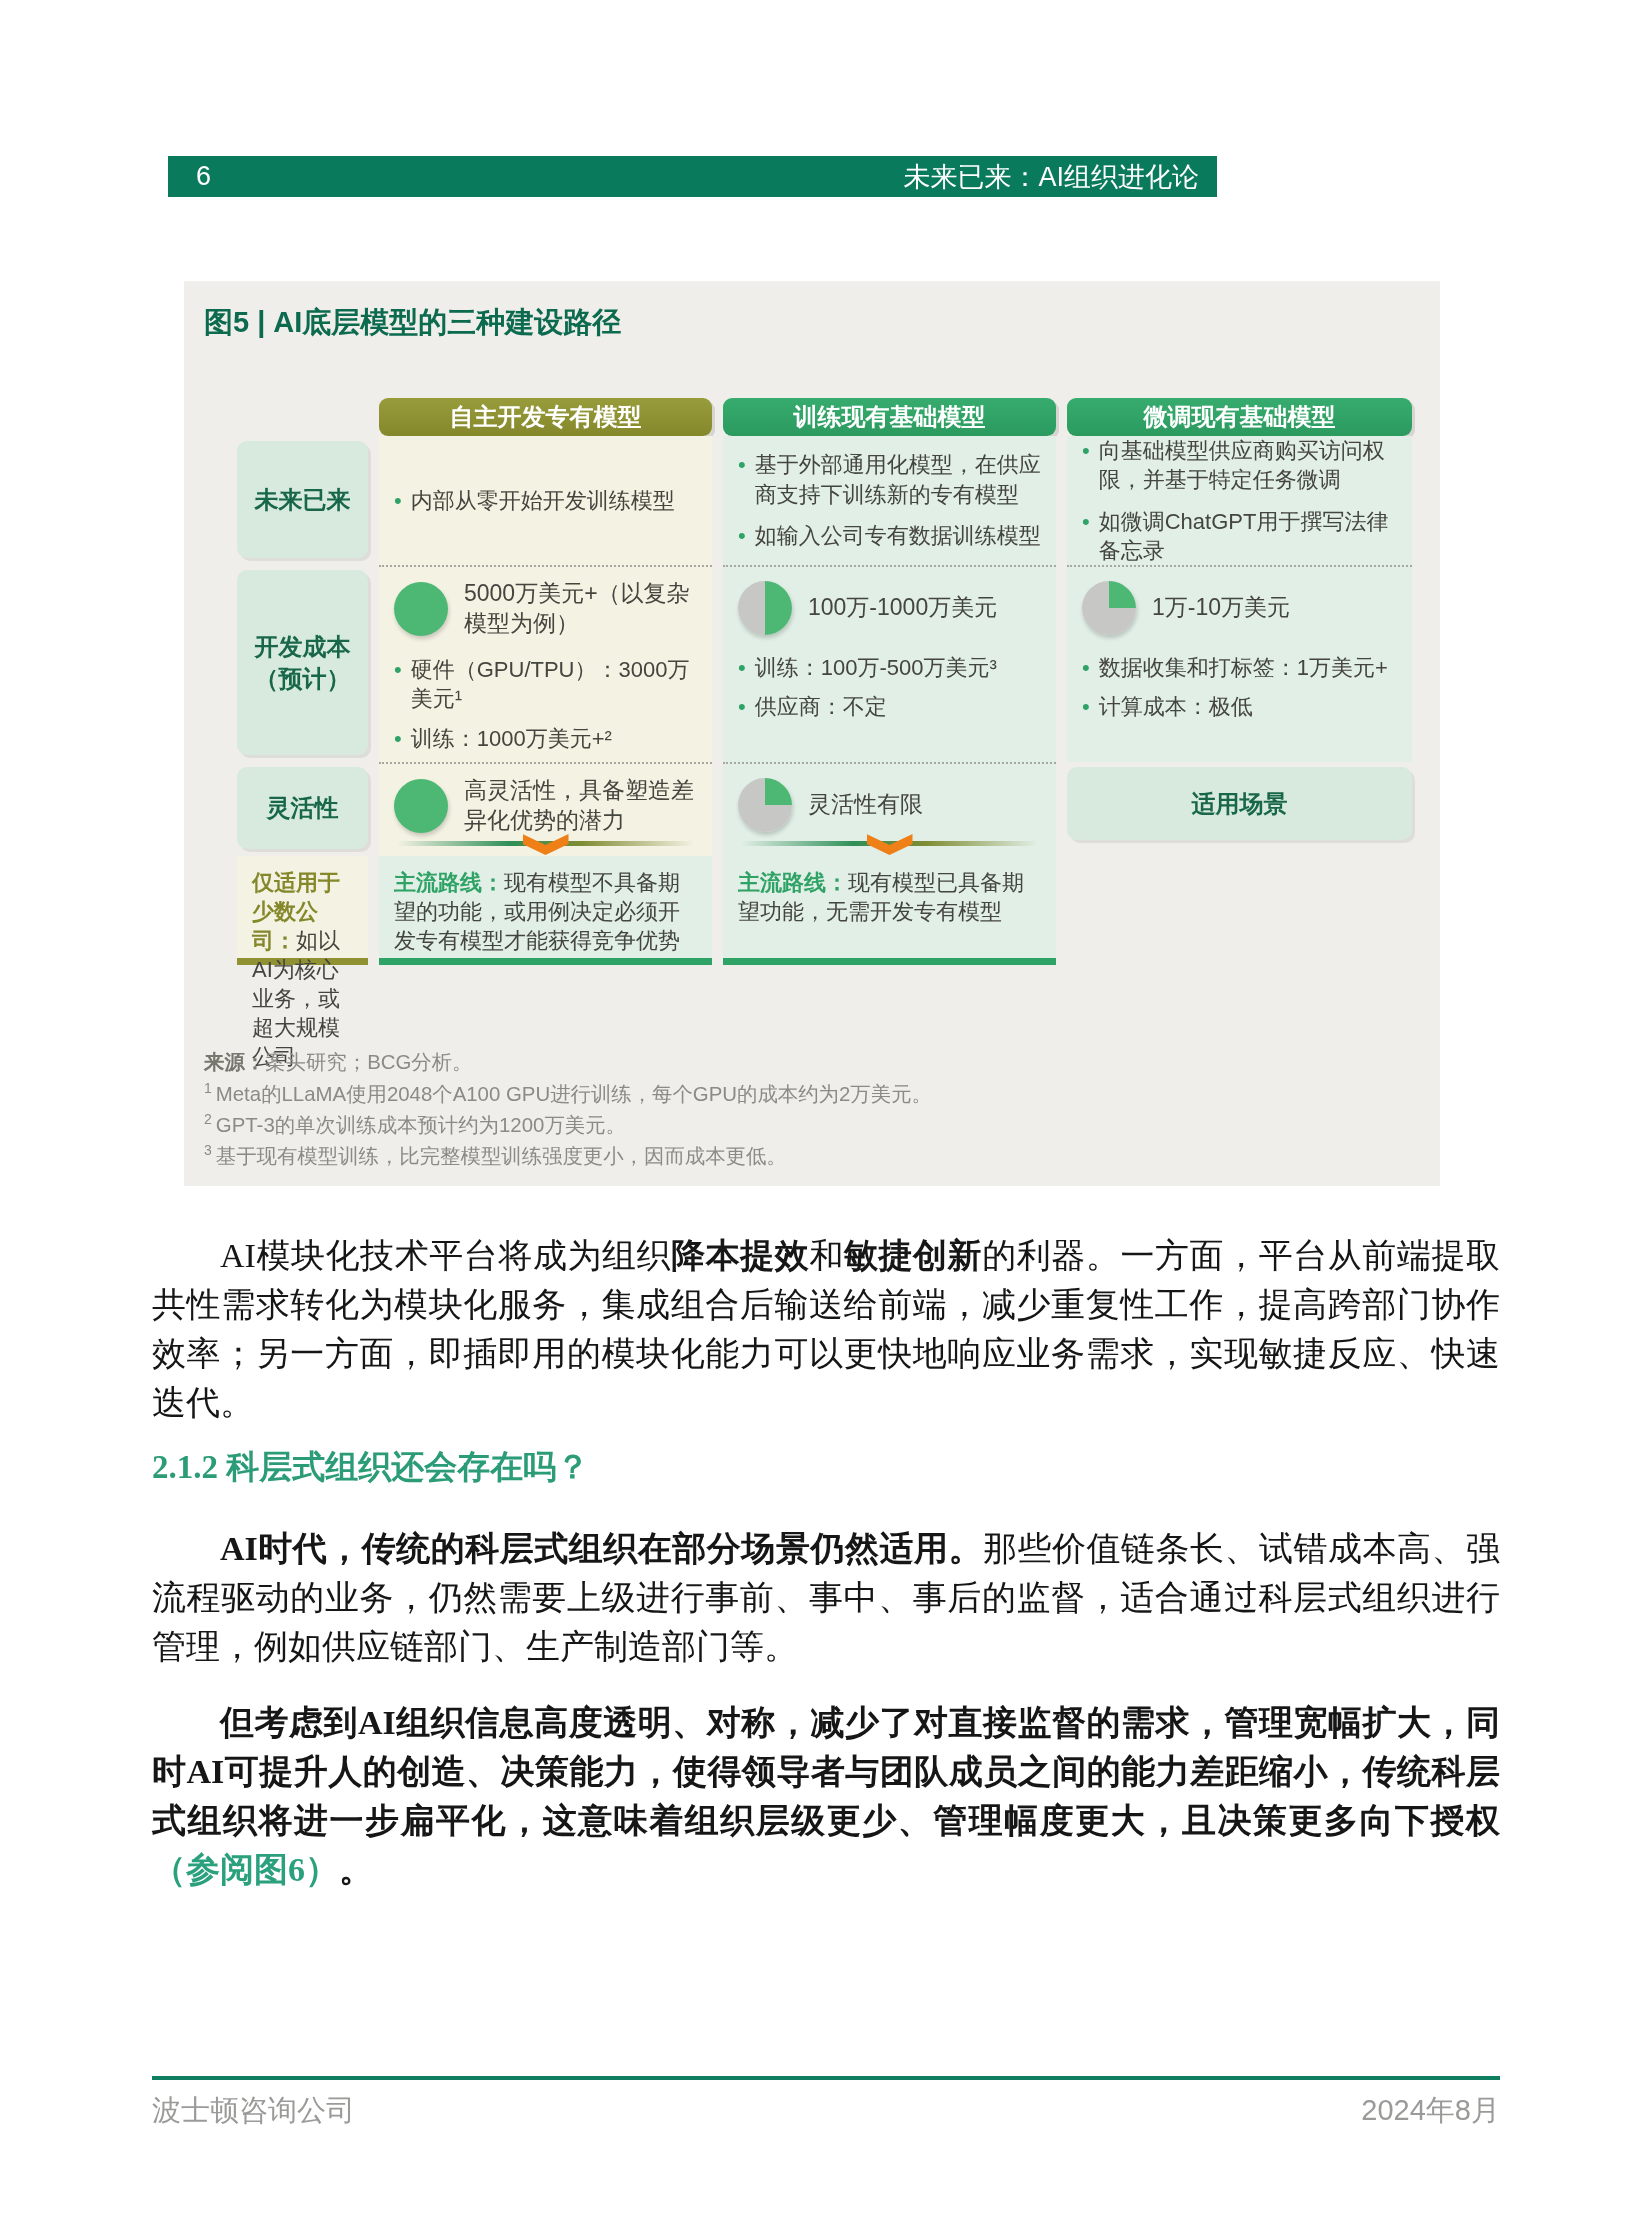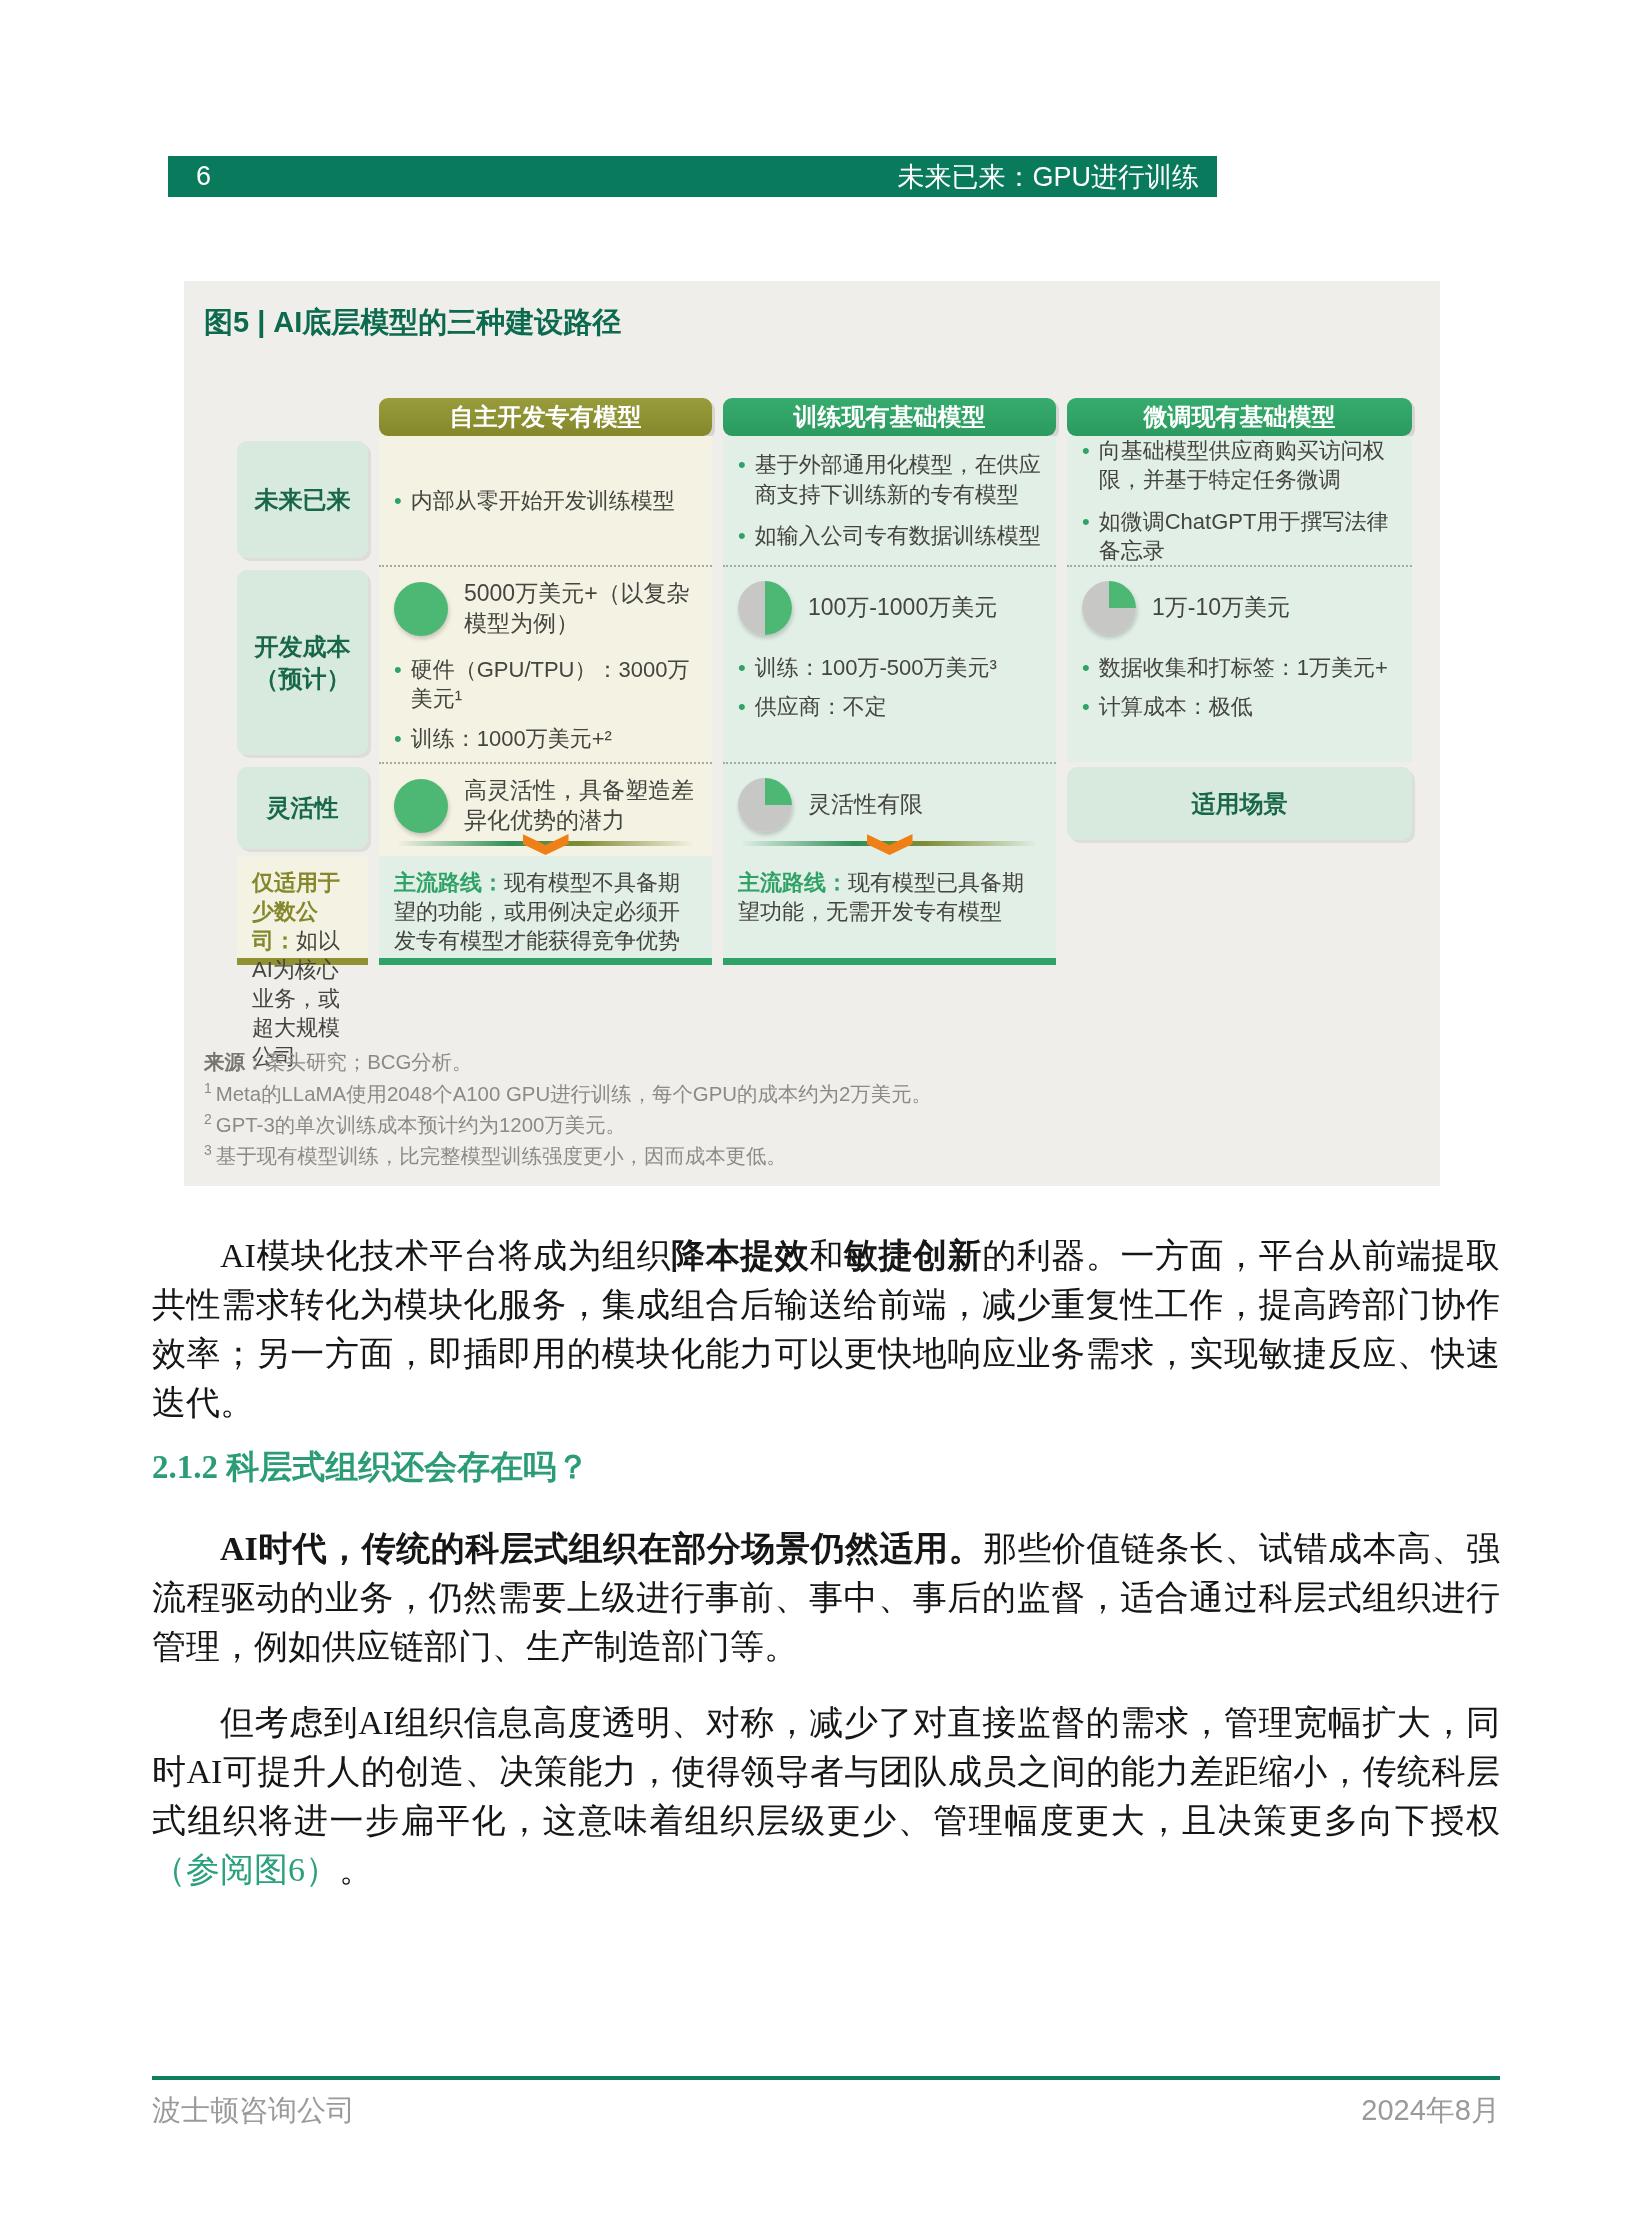--- a/index.html
+++ b/index.html
@@ -82,21 +82,21 @@
   .page-footer{position:absolute;left:152px;top:2091px;width:1348px;display:flex;
     justify-content:space-between;color:#9a9a98;font-size:29px;}
 </style>
 </head>
 <body>
 
 <div class="page">
 
   <div class="header-bar">
     <span>6</span>
-    <span>未来已来：GPU进行训练</span>
+    <span>未来已来：AI组织进化论</span>
   </div>
 
   <div class="figure-box">
     <div class="fig-title">图5 | AI底层模型的三种建设路径</div>
 
     <div class="fig-table">
 
       <div></div>
       <div class="col-head olive">自主开发专有模型</div>
       <div class="col-head green">训练现有基础模型</div>
@@ -238,21 +238,21 @@
   <p class="btxt indent" style="top:1232px;margin:0;">
     <span>AI模块化技术平台将成为组织</span><b>降本提效</b><span>和</span><b>敏捷创新</b><span>的利器。一方面，平台从前端提取共性需求转化为模块化服务，集成组合后输送给前端，减少重复性工作，提高跨部门协作效率；另一方面，即插即用的模块化能力可以更快地响应业务需求，实现敏捷反应、快速迭代。</span>
   </p>
 
   <h3 class="h212" style="margin:0;">2.1.2 科层式组织还会存在吗？</h3>
 
   <p class="btxt indent" style="top:1525px;margin:0;">
     <b>AI时代，传统的科层式组织在部分场景仍然适用。</b><span>那些价值链条长、试错成本高、强流程驱动的业务，仍然需要上级进行事前、事中、事后的监督，适合通过科层式组织进行管理，例如供应链部门、生产制造部门等。</span>
   </p>
 
-  <p class="btxt indent" style="top:1699px;margin:0;">
+  <p class="btxt indent" style="top:1699px;margin:0;font-weight:bold;">
     <span>但考虑到AI组织信息高度透明、对称，减少了对直接监督的需求，管理宽幅扩大，同时AI可提升人的创造、决策能力，使得领导者与团队成员之间的能力差距缩小，传统科层式组织将进一步扁平化，这意味着组织层级更少、管理幅度更大，且决策更多向下授权</span><span class="xref">（参阅图6）</span><span>。</span>
   </p>
 
   <div class="footer-line"></div>
   <div class="page-footer">
     <span>波士顿咨询公司</span>
     <span>2024年8月</span>
   </div>
 
 </div>

